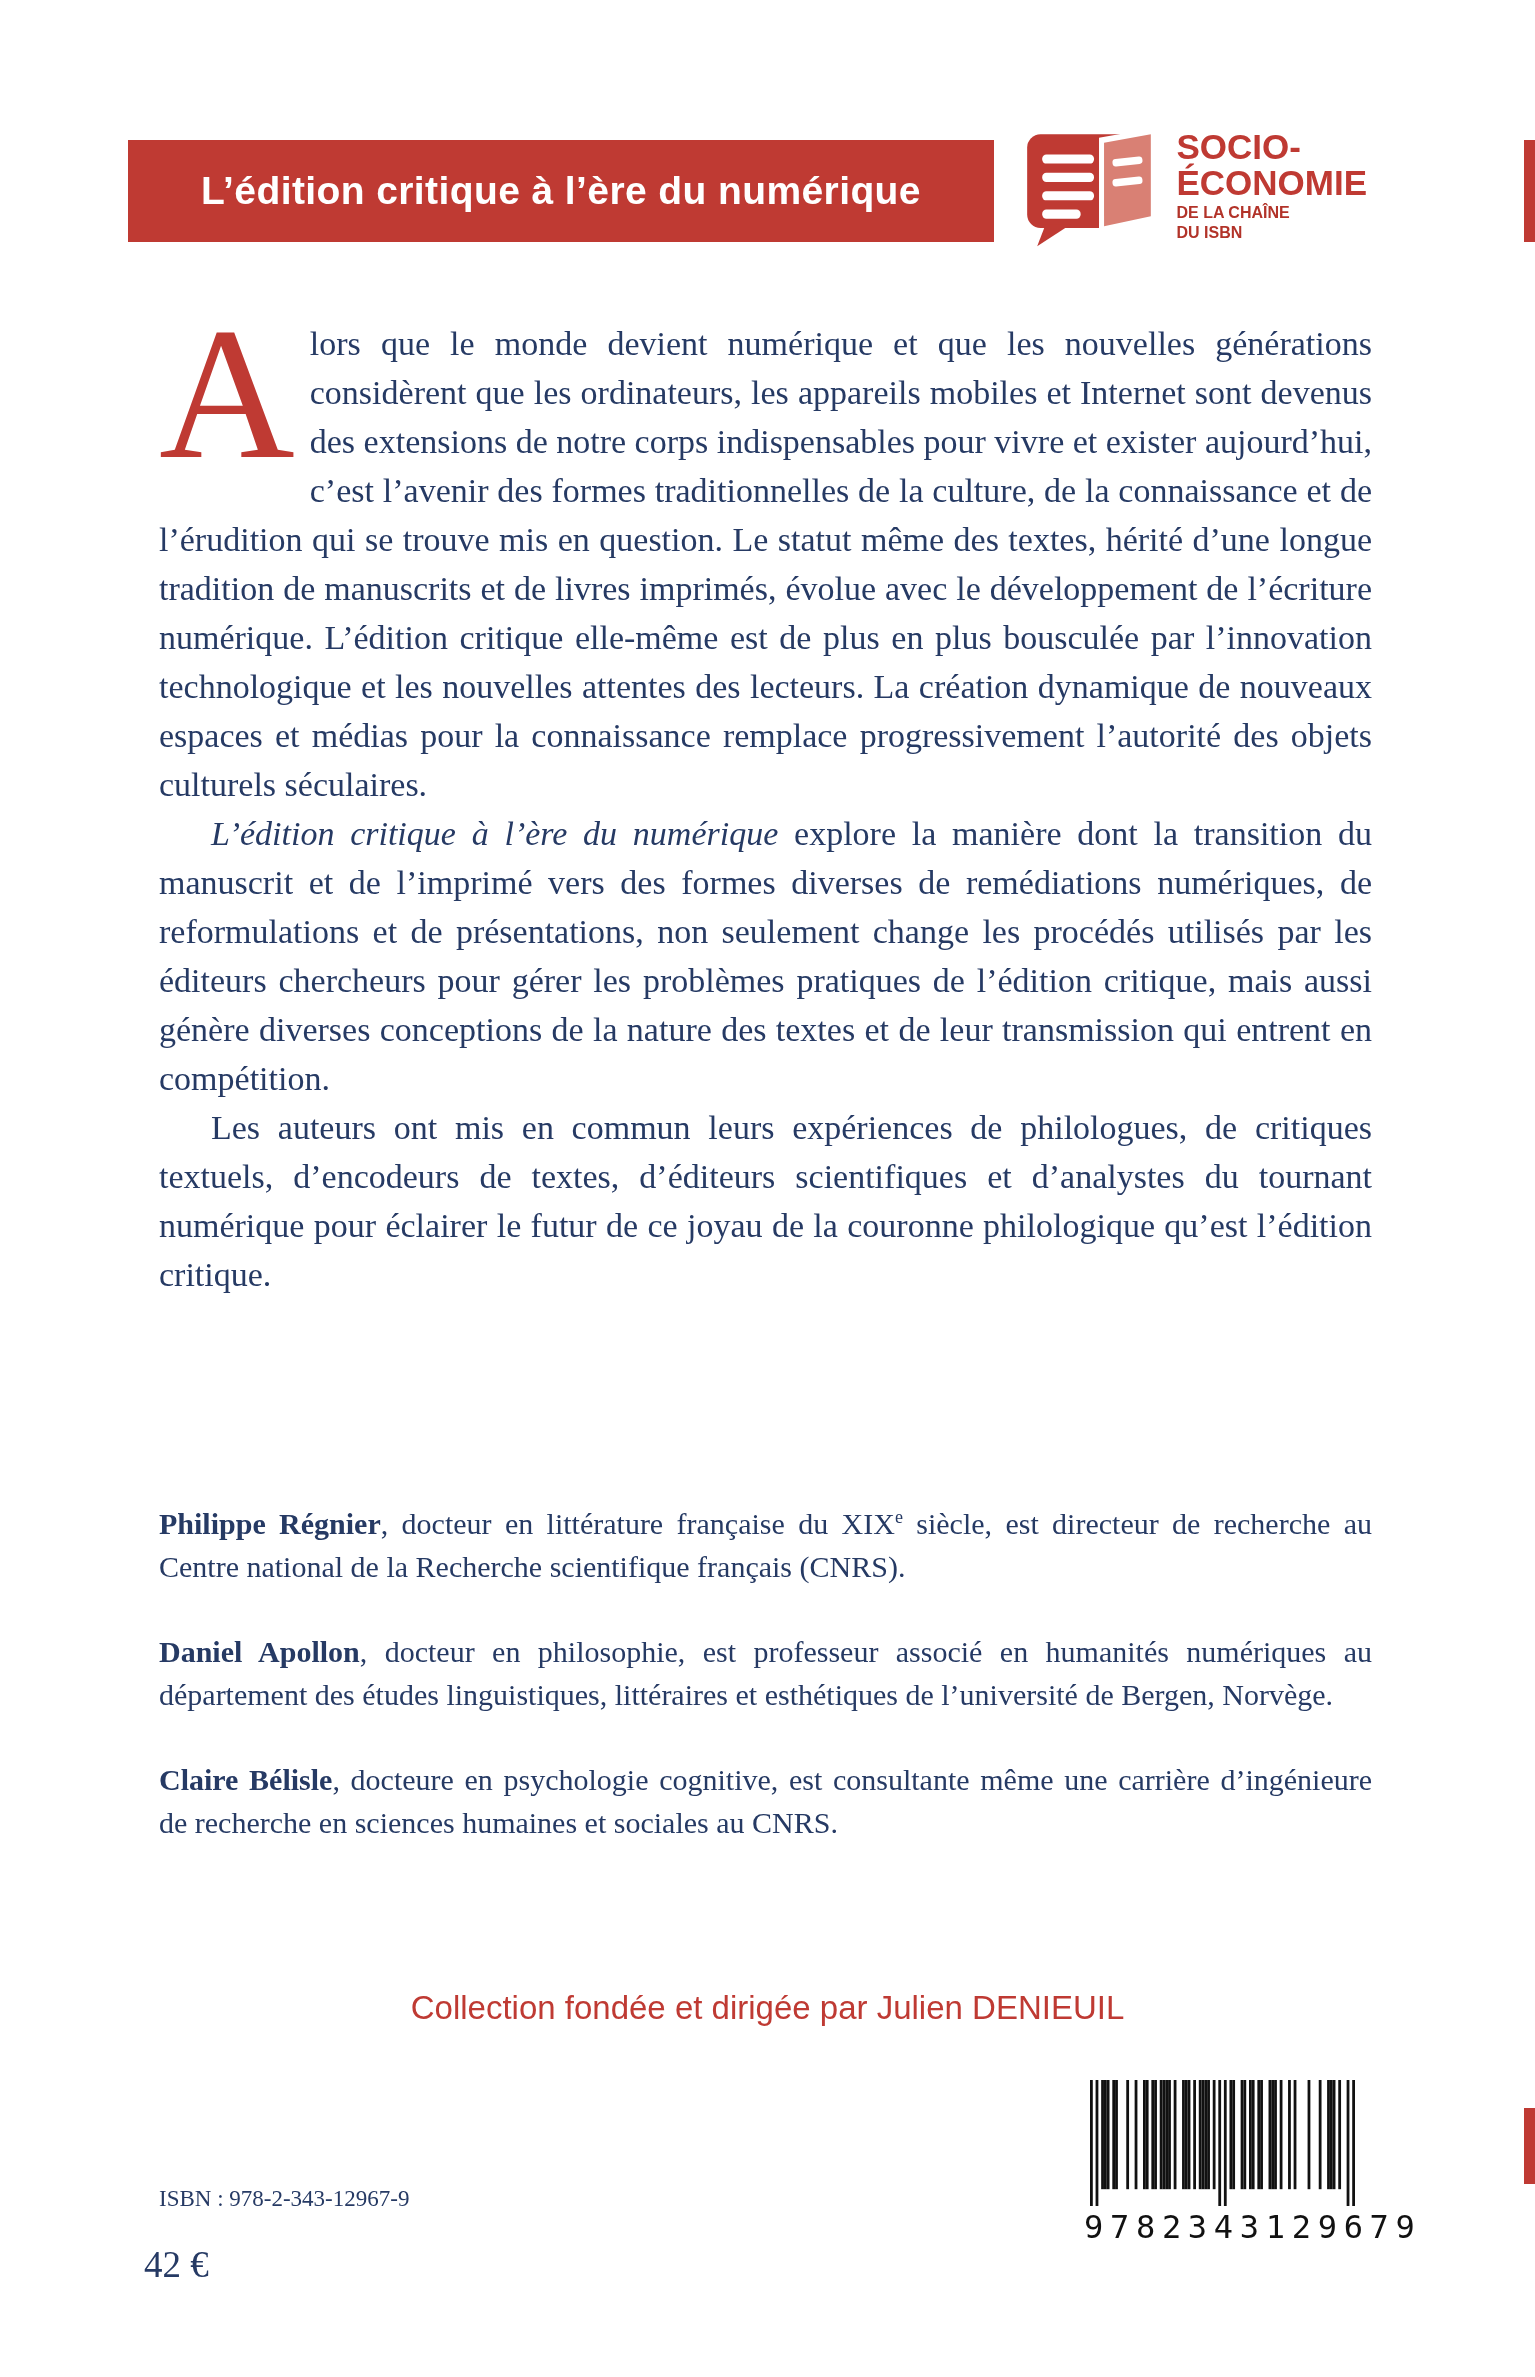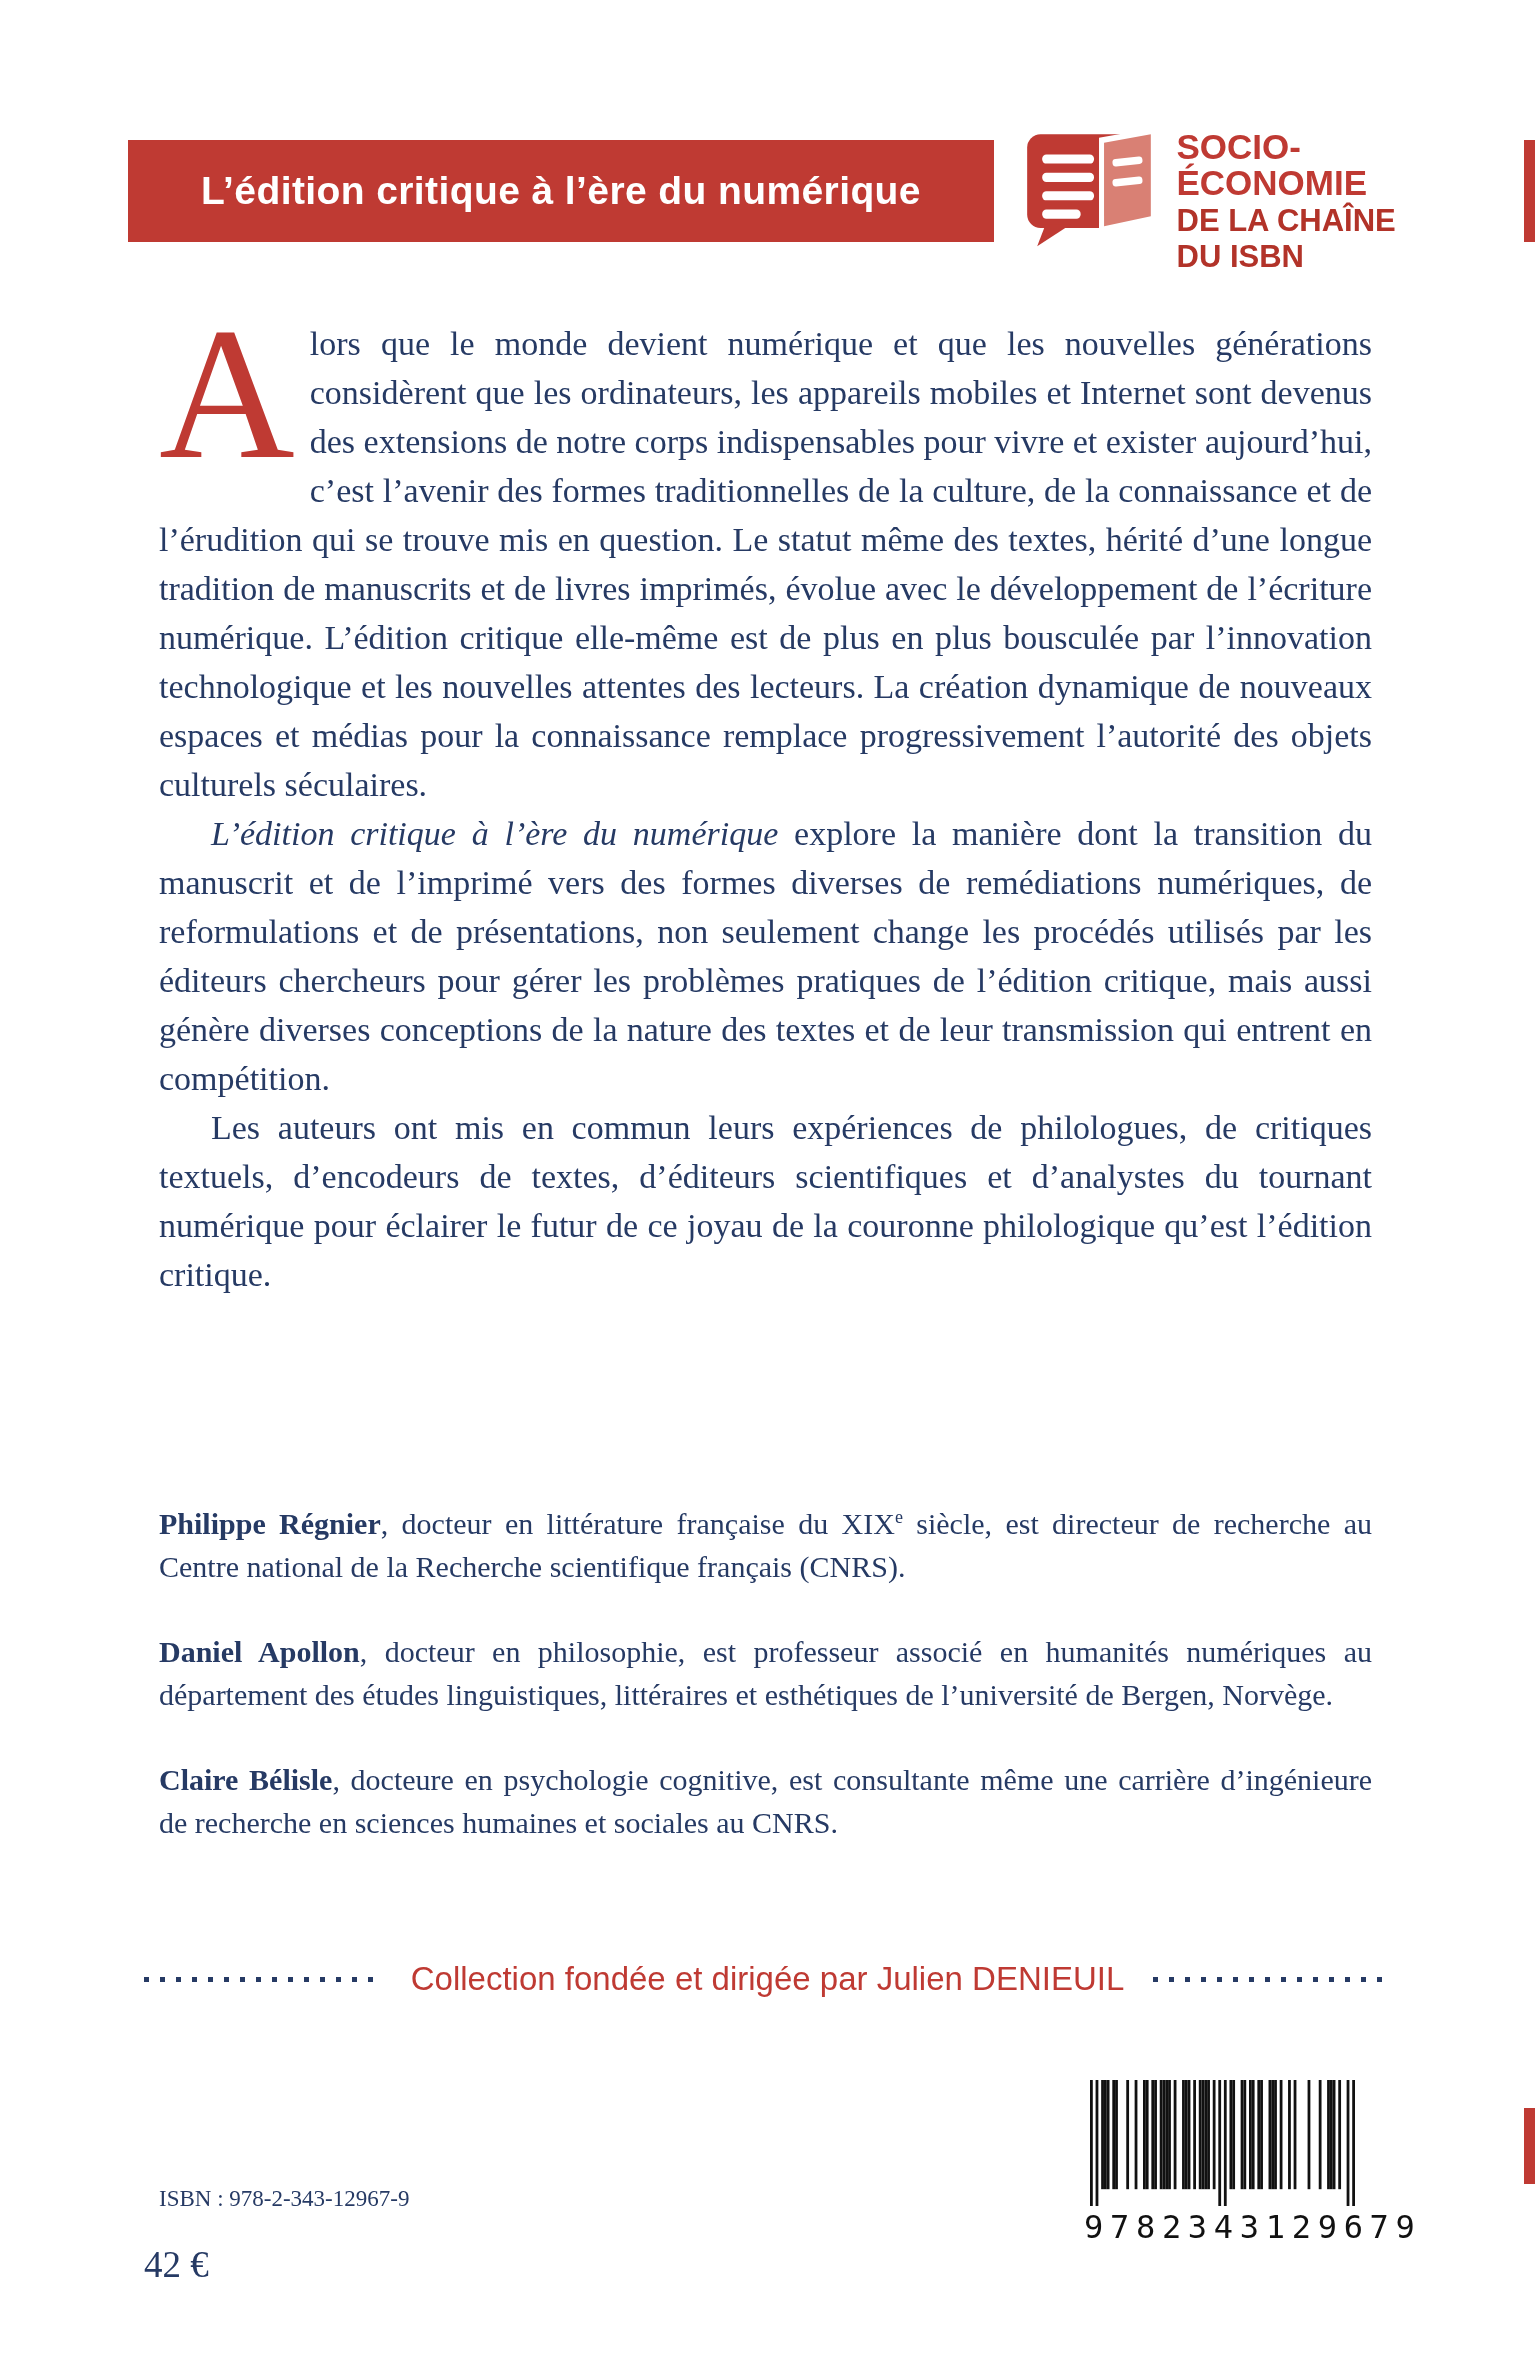--- a/index.html
+++ b/index.html
@@ -42,21 +42,21 @@
     display:flex;gap:18.5px;align-items:flex-start;
   }
   .logo-text{
     font-family:"Liberation Sans",sans-serif;
     font-weight:bold;
     color:var(--red);
     line-height:1.02;
     padding-top:3.4px;
   }
   .logo-l1,.logo-l2{font-size:35px;}
-  .logo-l3,.logo-l4{font-size:31px;margin-top:4.2px;color:#b23329;}
+  .logo-l3,.logo-l4{font-size:16px;margin-top:4.2px;color:#b23329;}
 
   
   .bodytext{
     position:absolute;left:159px;top:319px;width:1213px;
     font-size:34px;line-height:49px;
     text-align:justify;
   }
   .para{margin:0;}
   .indent{text-indent:52px;}
   .dropcap{
@@ -75,21 +75,21 @@
     font-size:30px;line-height:43px;
     text-align:justify;
   }
   .bio{margin:0 0 42px 0;}
   .bio strong{font-weight:bold;}
   .bio sup{font-size:0.6em;vertical-align:super;}
 
   
   .collection{
     position:absolute;left:144px;right:144px;top:1960px;
-    display:flex;align-items:center;gap:28.5px;
+    display:flex;align-items:center;gap:28.5px;flex-direction:column;
   }
   .dots{
     flex:1;height:5px;
     background-image:repeating-linear-gradient(to right,var(--navy) 0 5px,transparent 5px 16px);
   }
   .collection-text{
     color:var(--red);
     font-family:"Liberation Sans",sans-serif;
     font-size:33px;
     white-space:nowrap;

